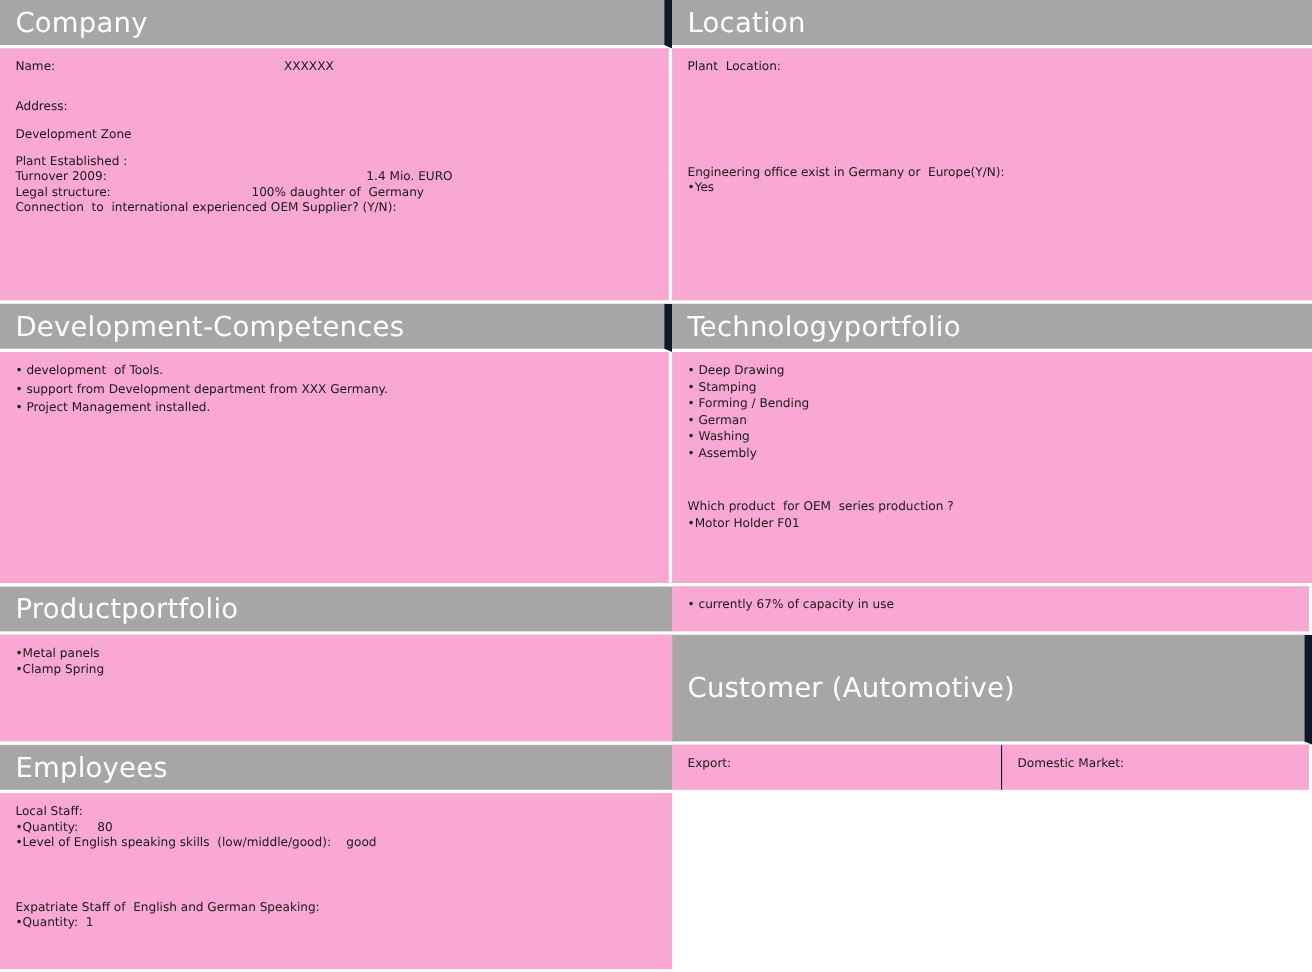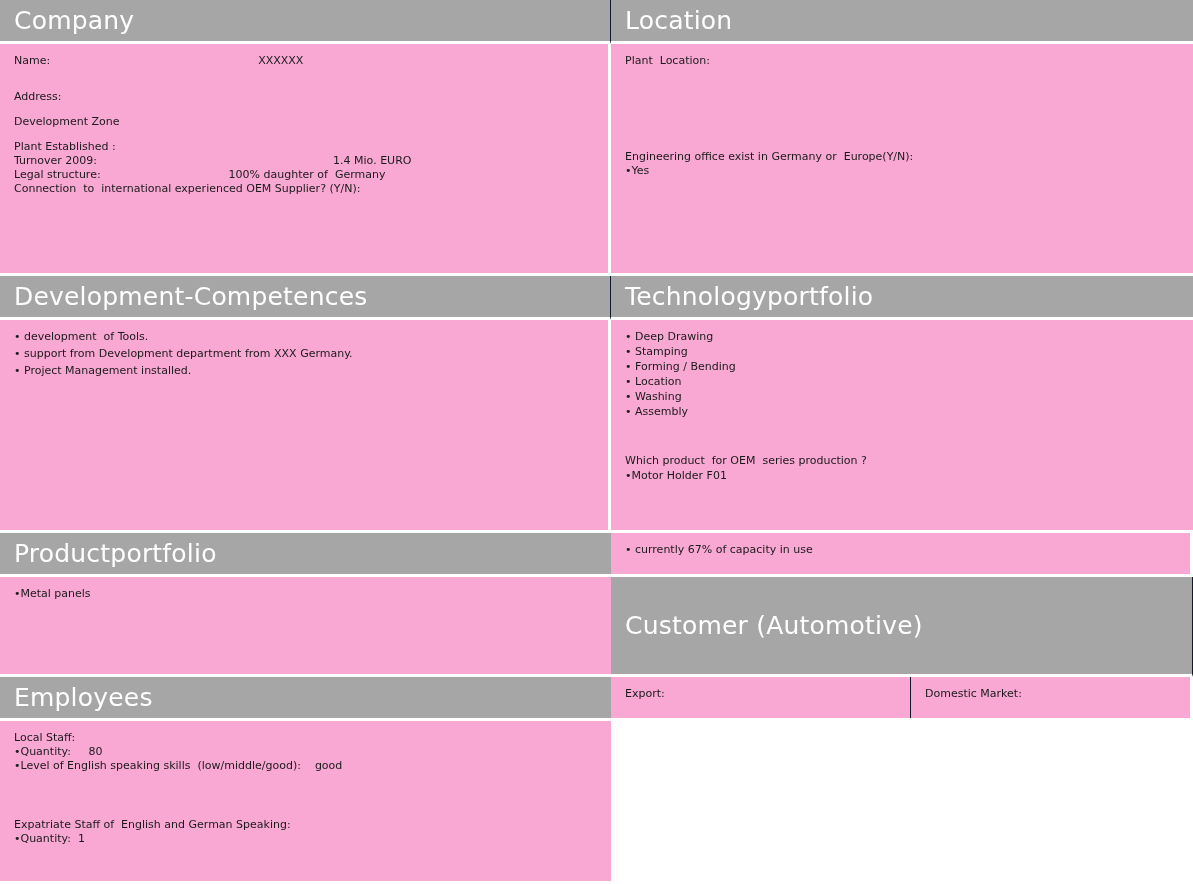--- a/index.html
+++ b/index.html
@@ -32,21 +32,21 @@
   .hdr {
     background: #a6a6a6;
     color: #ffffff;
     display: flex;
     align-items: center;
     padding-left: 14px;
     font-size: 25px;
     letter-spacing: 0.2px;
     box-sizing: border-box;
     border-bottom: 3px solid #ffffff;
-    border-right: 1px solid #0f172a;
+    border-right: 7px solid #0f172a;
   }
   .hdr.right {
     border-right: none;
   }
   .body-cell {
     background: #f9a8d4;
     color: #1a1a1a;
     box-sizing: border-box;
     border-bottom: 3px solid #ffffff;
     border-right: 3px solid #ffffff;
@@ -141,21 +141,21 @@
         <li>• support from Development department from XXX Germany.</li>
         <li>• Project Management installed.</li>
       </ul>
     </div>
 
     <div class="body-cell right">
       <ul class="bullets tight">
         <li>• Deep Drawing</li>
         <li>• Stamping</li>
         <li>• Forming / Bending</li>
-        <li>• Location</li>
+        <li>• German</li>
         <li>• Washing</li>
         <li>• Assembly</li>
       </ul>
       <div class="gap-lg"></div>
       <div class="row-line">Which product  for OEM  series production ?</div>
       <div class="row-line">•Motor Holder F01</div>
     </div>
 
     <div class="hdr right">
       <span>Productportfolio</span>
@@ -163,20 +163,21 @@
 
     <div class="body-cell">
       <ul class="bullets">
         <li>• currently 67% of capacity in use</li>
       </ul>
     </div>
 
     <div class="body-cell right">
       <ul class="bullets tight">
         <li>•Metal panels</li>
+        <li>•Clamp Spring</li>
       </ul>
     </div>
 
     <div class="hdr">
       <span>Customer (Automotive)</span>
     </div>
     <div class="hdr right">
       <span>Employees</span>
     </div>
 

